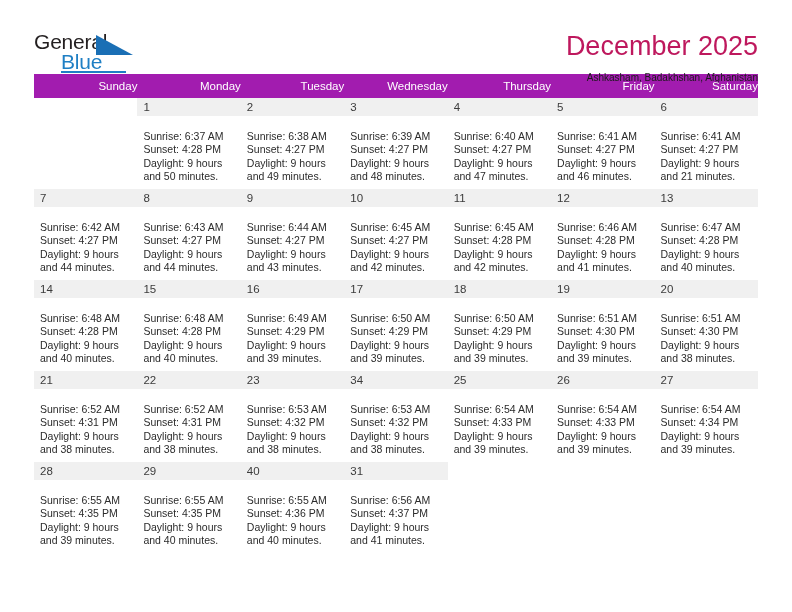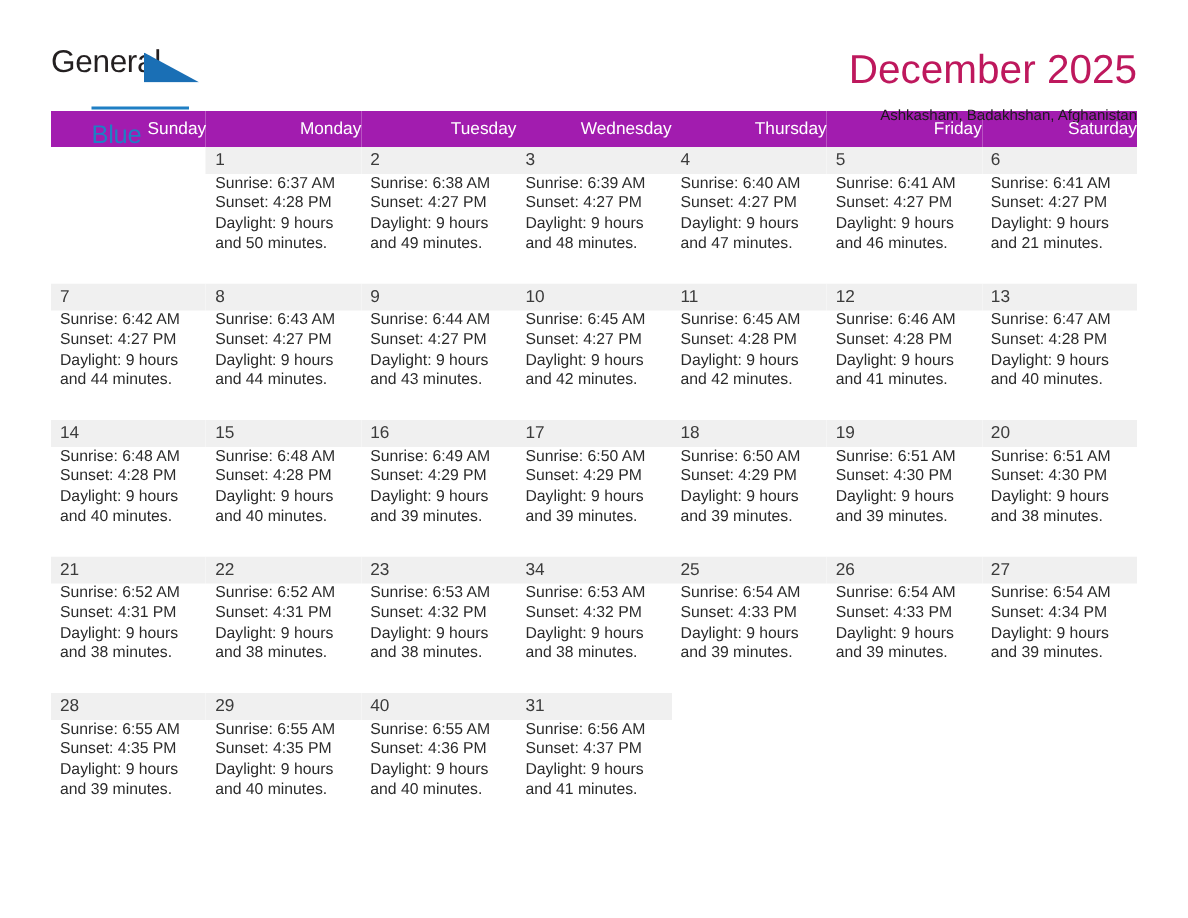--- a/index.html
+++ b/index.html
@@ -33,25 +33,24 @@
     position: absolute;
     left: 0; top: 0;
     font-size: 21px;
     color: #231f20;
     letter-spacing: -0.2px;
     line-height: 24px;
   }
   .logo-blue {
     position: absolute;
     left: 27px; top: 20px;
-    font-size: 17px;
+    font-size: 21px;
     color: #1f7fc4;
     letter-spacing: -0.2px;
     line-height: 24px;
-    margin-top: 28px;
   }
   .logo-tri {
     position: absolute;
     left: 62px; top: 5px;
     width: 37px; height: 20px;
     background: #1a6fb5;
     clip-path: polygon(0 0, 100% 100%, 0 100%);
   }
   .logo-underline {
     position: absolute;
@@ -111,21 +110,21 @@
     display: block;
     font-size: 11.5px;
     color: #3b3b3b;
     background: #f0f0f0;
     padding: 3px 0 3px 6px;
     height: 18px;
     line-height: 12px;
   }
   .cell-blank .daynum { background: #ffffff; }
   .info {
-    padding: 0 6px 0 6px;
+    padding: 14px 6px 0 6px;
     font-size: 10.5px;
     line-height: 13.4px;
     color: #2b2b2b;
   }
   .info div { white-space: nowrap; }
   tr.week-row td { border-bottom: 1px solid #ffffff; }
 </style>
 </head>
 <body>
 

